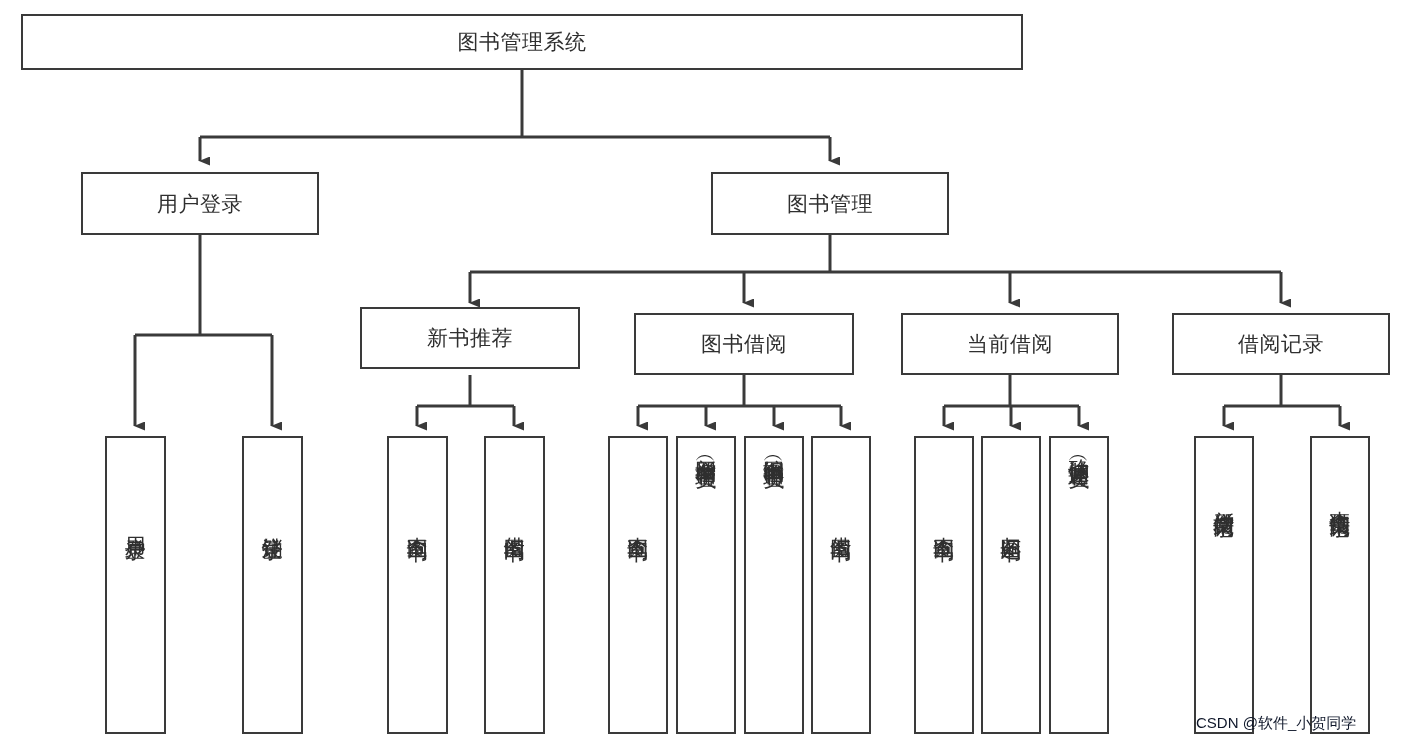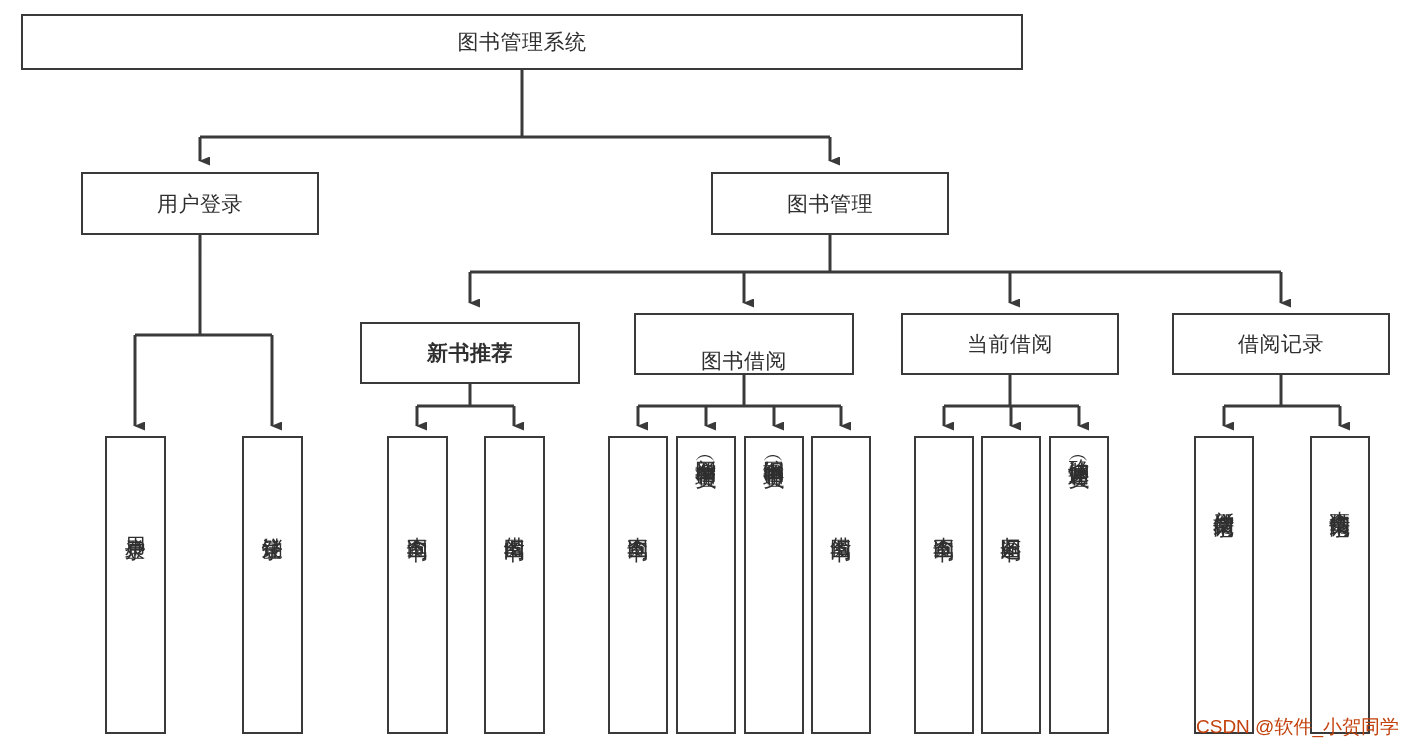--- a/index.html
+++ b/index.html
@@ -60,22 +60,22 @@
   .node.vertical.mid .node-label {
     margin-top: 78px;
   }
   .node.vertical.midshort .node-label {
     margin-top: 52px;
   }
   .watermark {
     position: absolute;
     left: 1196px;
     top: 714px;
-    font-size: 19px;
-    color: #c2410c;
+    font-size: 15px;
+    color: #0f172a;
     white-space: nowrap;
     z-index: 3;
     font-family: "Liberation Sans", "DejaVu Sans", sans-serif;
   }
 </style>
 </head>
 <body>
 
 <div id="diagram-root">
 
@@ -134,25 +134,25 @@
   </div>
 
   <div class="node" style="left:81px; top:172px; width:238px; height:63px;">
     <span class="node-label">用户登录</span>
   </div>
 
   <div class="node" style="left:711px; top:172px; width:238px; height:63px;justify-content:center;">
     <span class="node-label">图书管理</span>
   </div>
 
-  <div class="node" style="left:360px; top:322px; width:220px; height:62px;font-weight:bold;">
+  <div class="node" style="left:360px; top:307px; width:220px; height:62px;">
     <span class="node-label">新书推荐</span>
   </div>
 
-  <div class="node" style="left:634px; top:313px; width:220px; height:62px;align-items:flex-end;">
+  <div class="node" style="left:634px; top:313px; width:220px; height:62px;">
     <span class="node-label">图书借阅</span>
   </div>
 
   <div class="node" style="left:1172px; top:313px; width:218px; height:62px;">
     <span class="node-label">借阅记录</span>
   </div>
 
   <div class="node" style="left:901px; top:313px; width:218px; height:62px;">
     <span class="node-label">当前借阅</span>
   </div>

